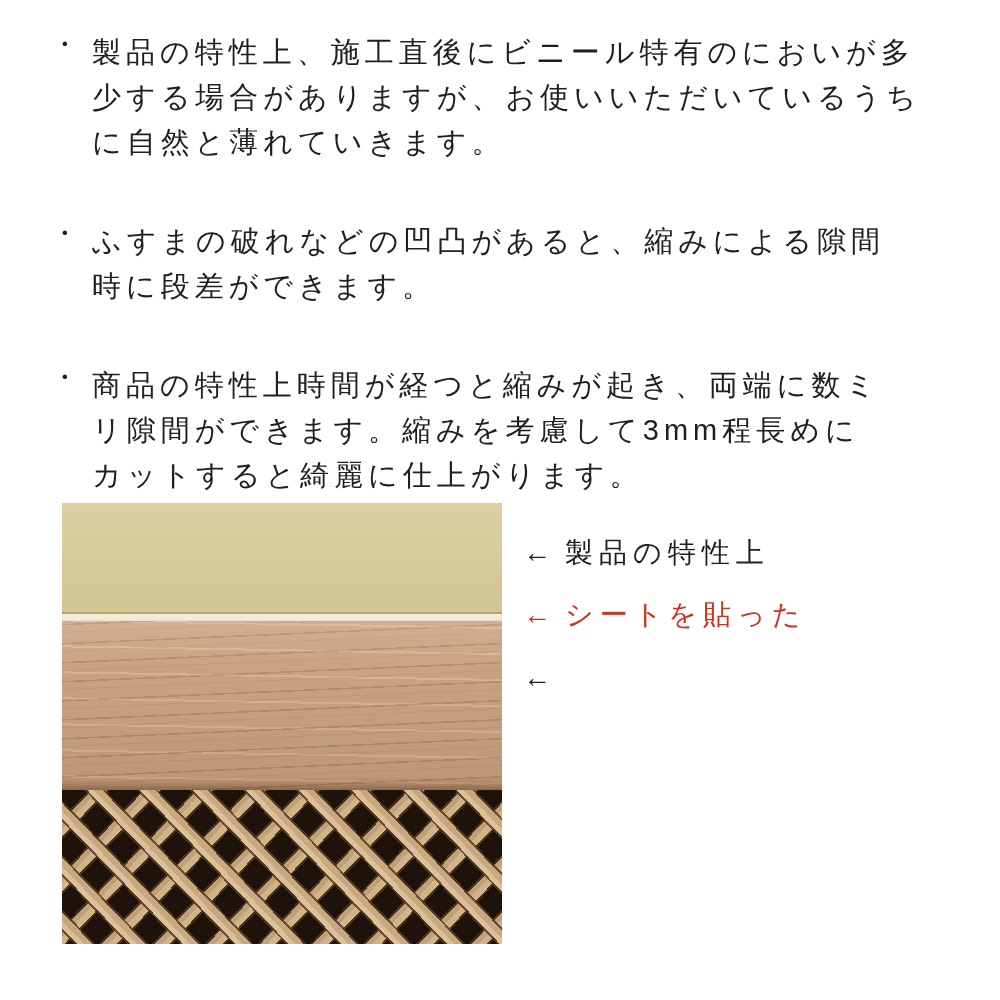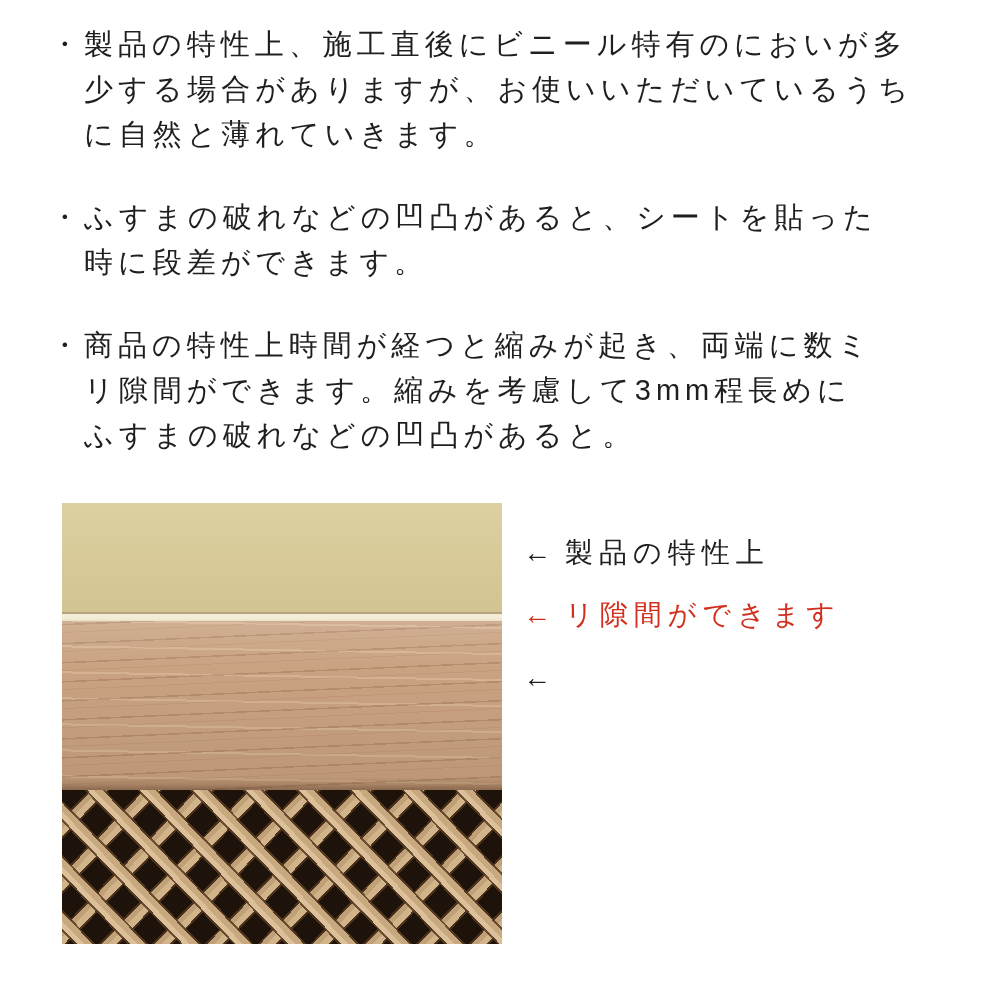--- a/index.html
+++ b/index.html
@@ -29,21 +29,21 @@
     margin-bottom: 38px;
   }
   .note .marker {
     flex: 0 0 34px;
     width: 34px;
     font-size: 29px;
     line-height: 45px;
     letter-spacing: 0;
   }
   .note .note-text {
-    margin: 0;
+    margin: 8px;
     white-space: pre-line;
     font-size: 29px;
     line-height: 45px;
     letter-spacing: 5px;
   }
 
   
   .photo {
     position: absolute;
     left: 62px;
@@ -145,43 +145,43 @@
 
 <div class="notes">
   <div class="note">
     <span class="marker">・</span>
     <p class="note-text">製品の特性上、施工直後にビニール特有のにおいが多
 少する場合がありますが、お使いいただいているうち
 に自然と薄れていきます。</p>
   </div>
   <div class="note">
     <span class="marker">・</span>
-    <p class="note-text">ふすまの破れなどの凹凸があると、シートを貼った
+    <p class="note-text">ふすまの破れなどの凹凸があると、縮みによる隙間
 時に段差ができます。</p>
   </div>
   <div class="note">
     <span class="marker">・</span>
     <p class="note-text">商品の特性上時間が経つと縮みが起き、両端に数ミ
 リ隙間ができます。縮みを考慮して3mm程長めに
-ふすまの破れなどの凹凸があると。</p>
+カットすると綺麗に仕上がります。</p>
   </div>
 </div>
 
 <div class="photo">
   <div class="band frame"></div>
   <div class="band gap"></div>
   <div class="band wood"></div>
   <div class="band weave"></div>
 </div>
 
 <div class="fig-label pos-1">
   <span class="arrow">←</span>
   <span>製品の特性上</span>
 </div>
 
 <div class="fig-label pos-2 red">
   <span class="arrow">←</span>
-  <span>リ隙間ができます</span>
+  <span>シートを貼った</span>
 </div>
 
 <div class="fig-label pos-3">
   <span class="arrow">←</span>
 </div>
 
 </body></html>

